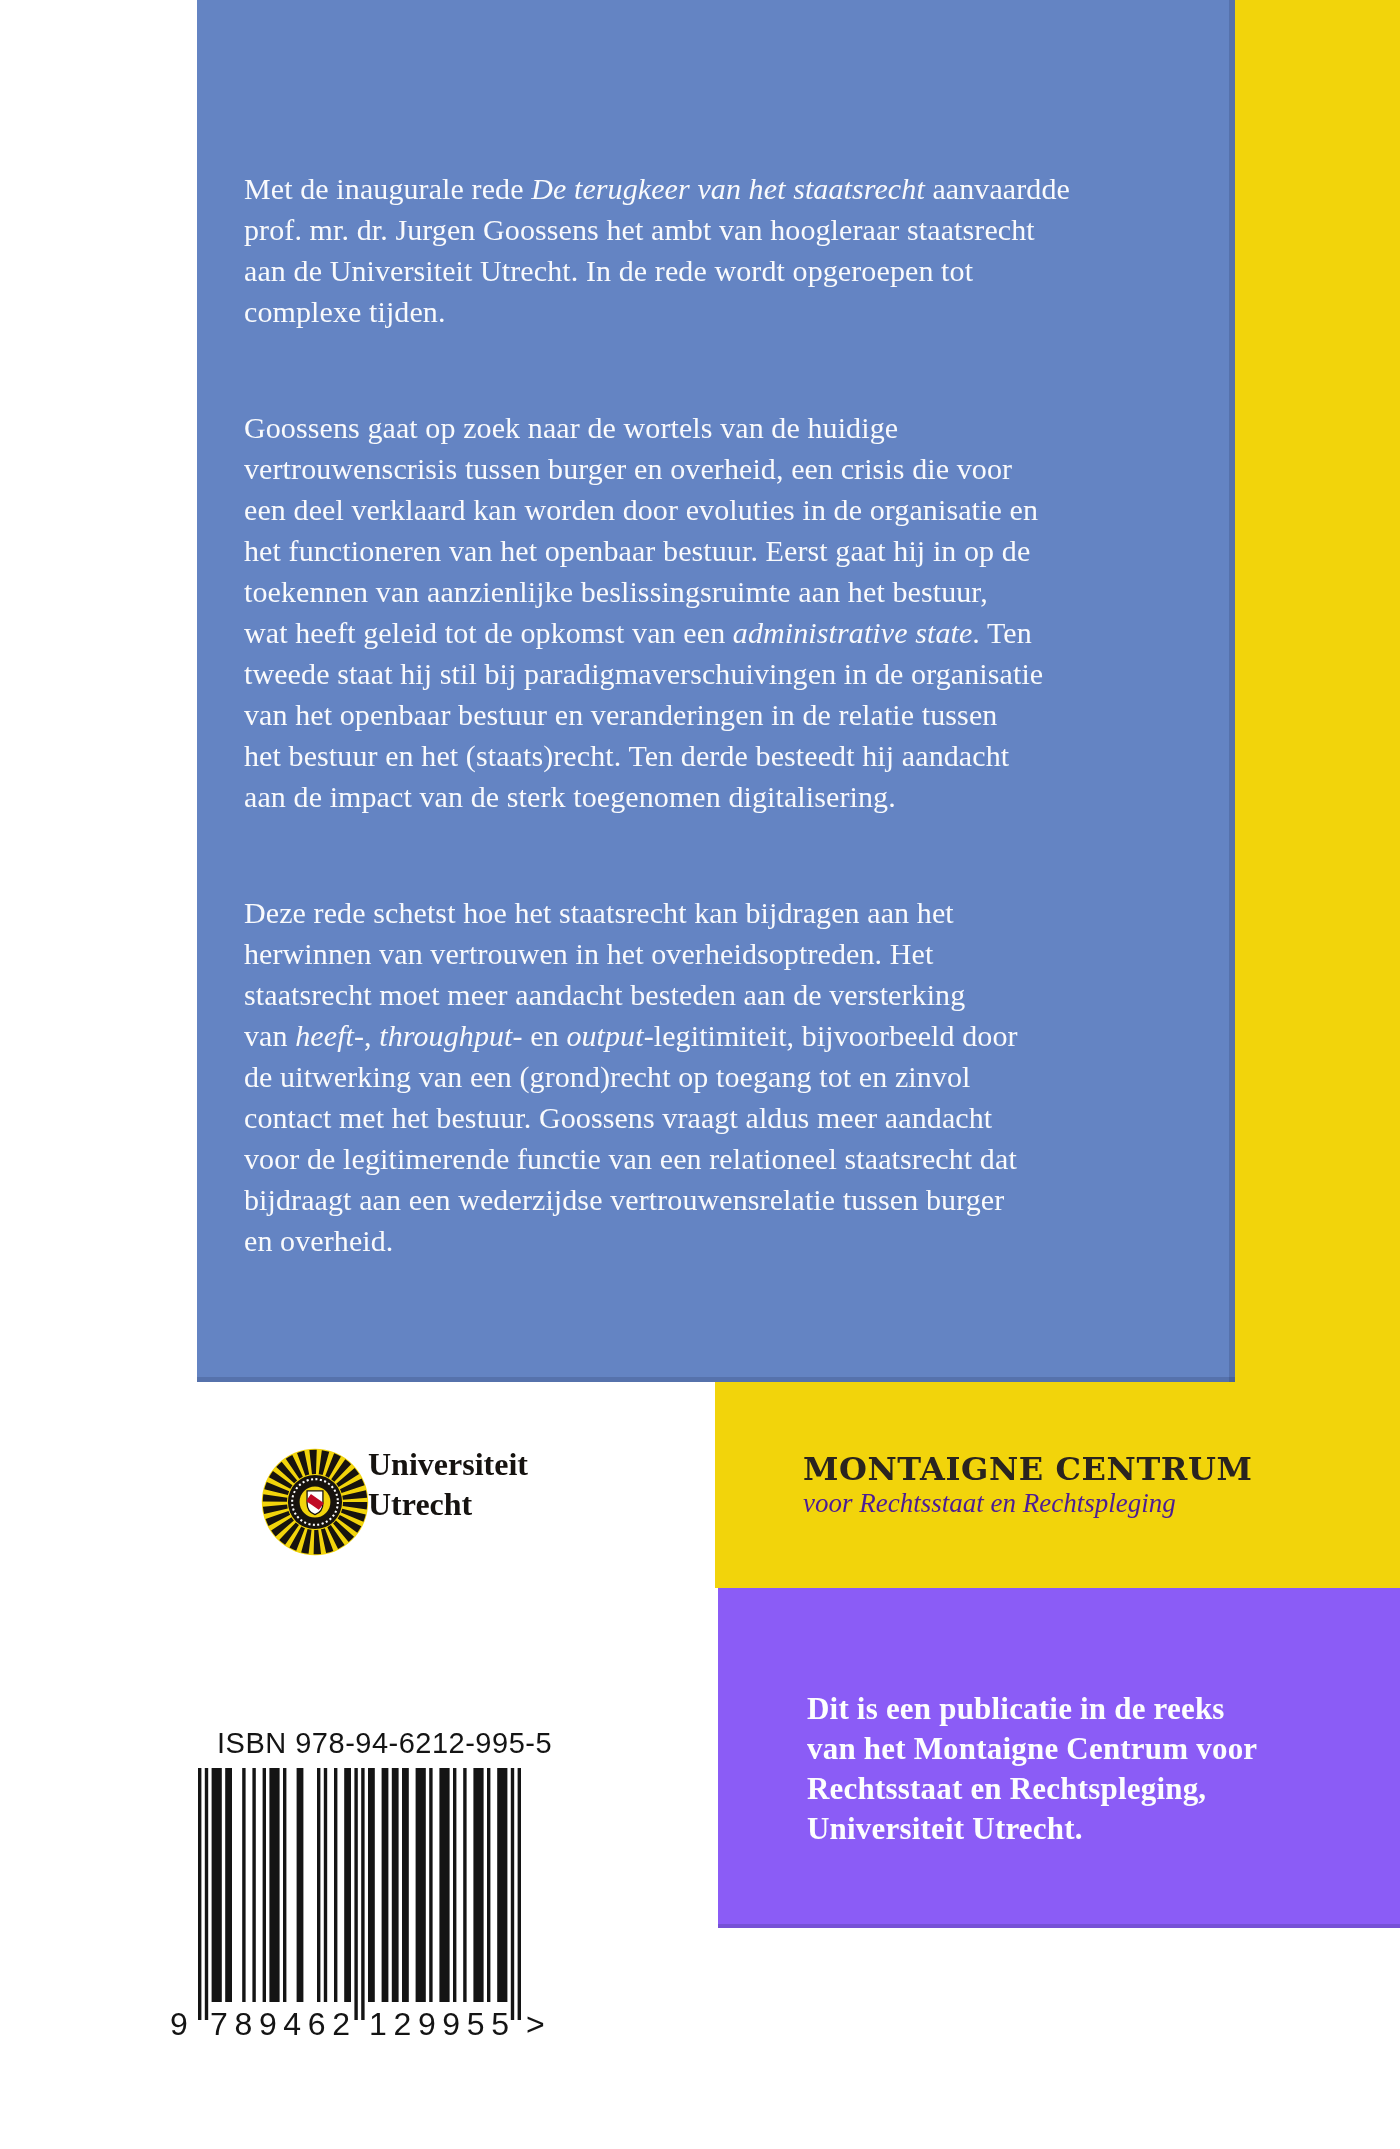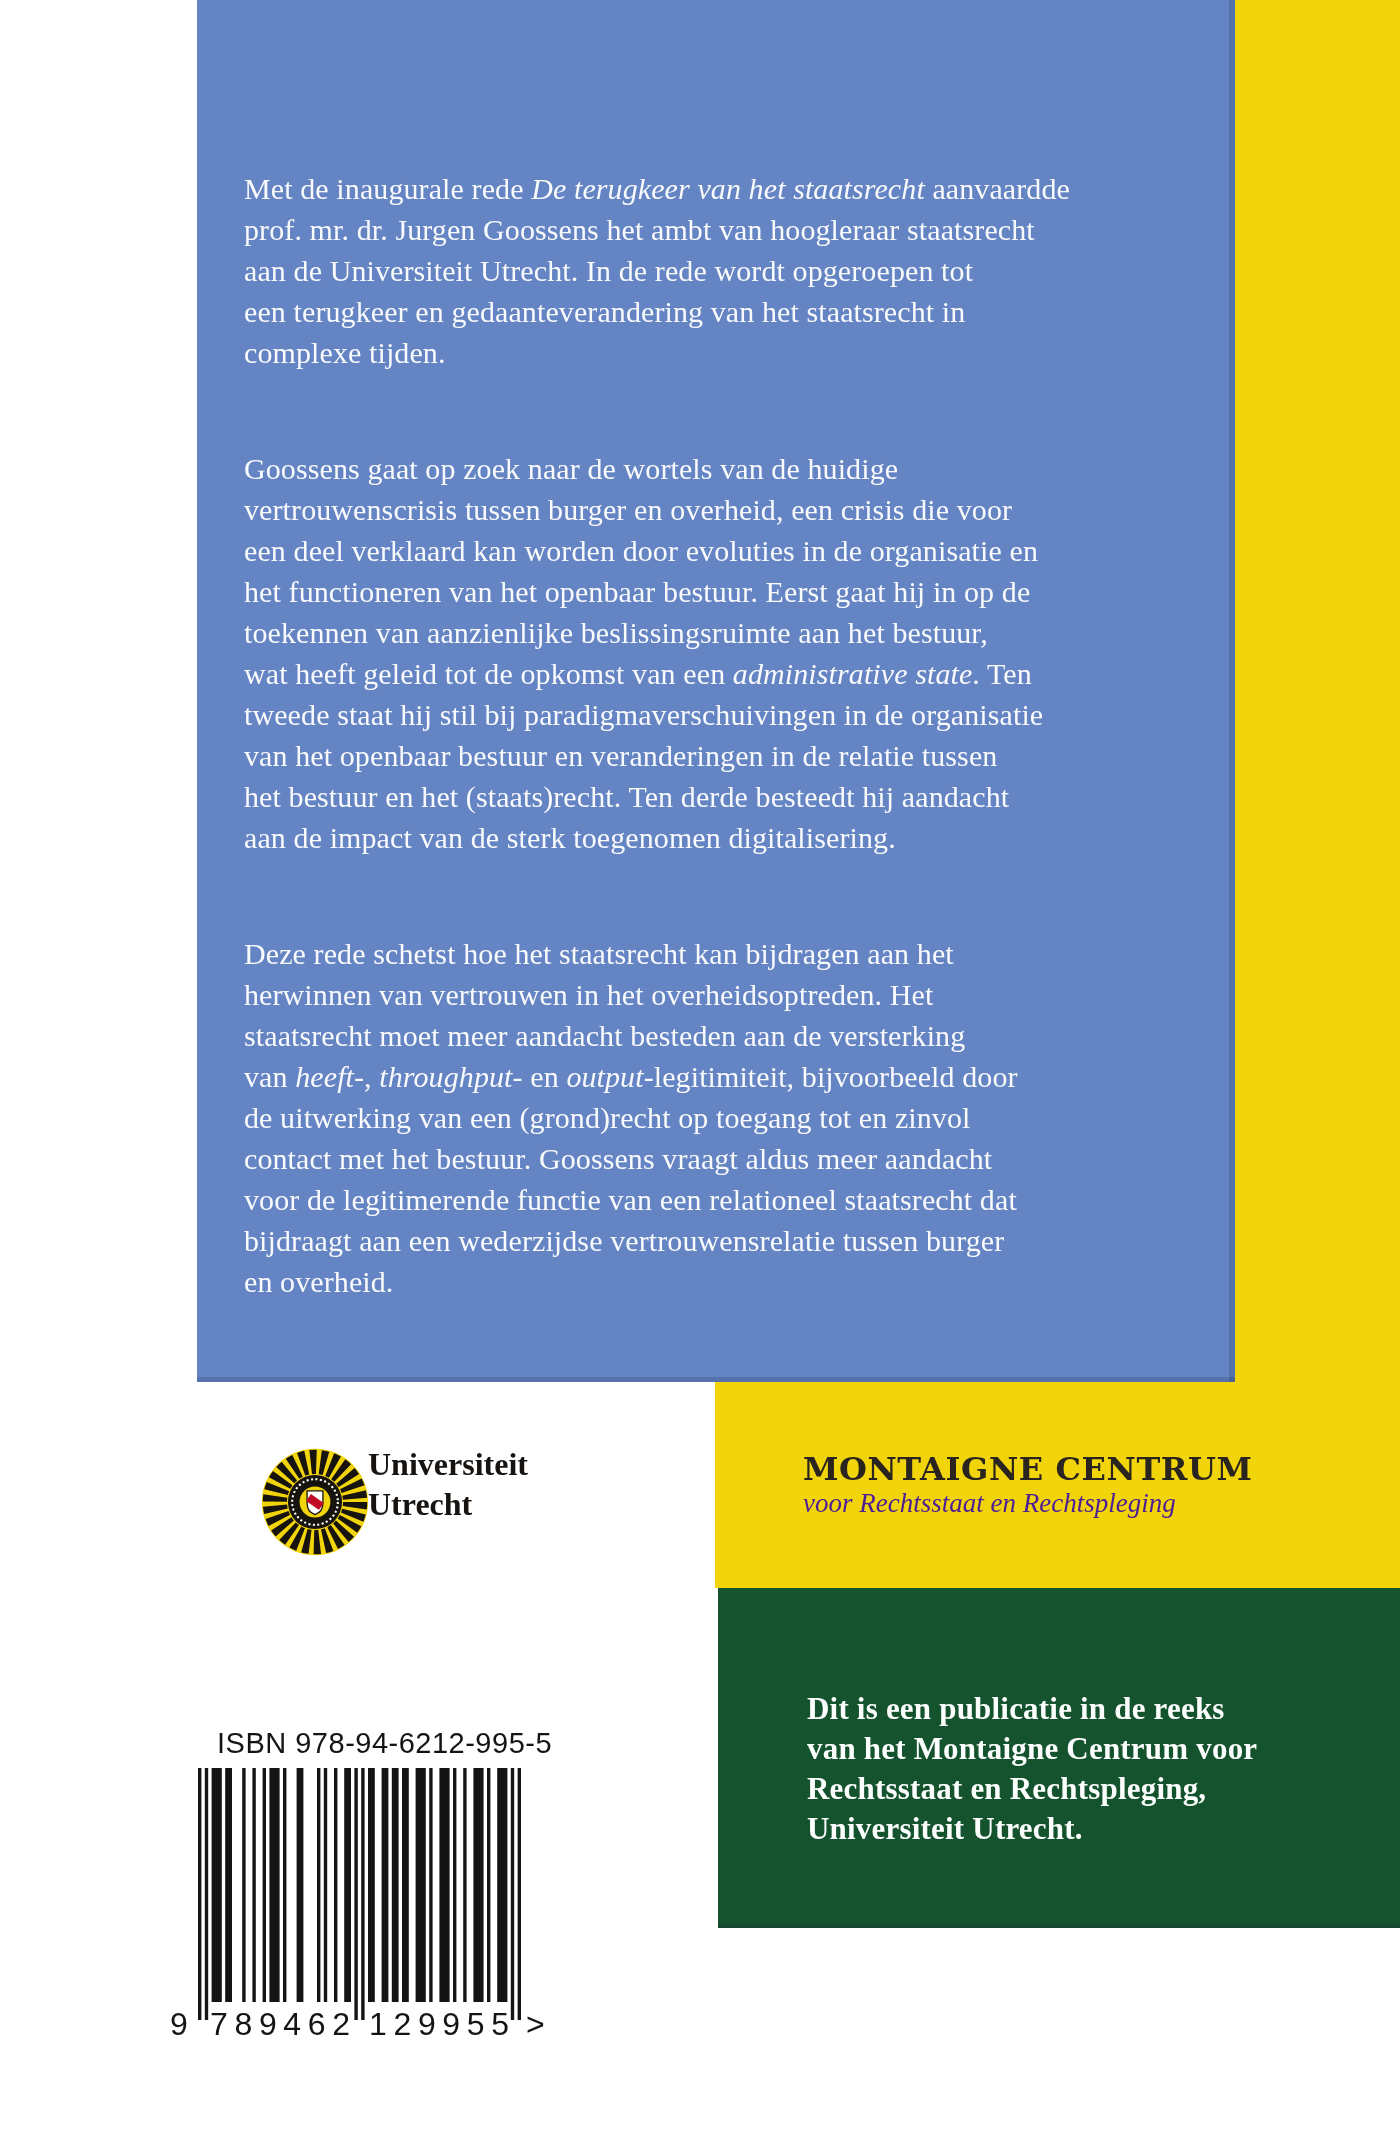--- a/index.html
+++ b/index.html
@@ -50,21 +50,21 @@
   .uu-logo{position:absolute;left:259px;top:1446px;width:300px;height:120px;}
   .uu-sun{position:absolute;left:0;top:0;}
   .uu-wordmark{
     position:absolute;left:109px;top:-2px;
     font-weight:bold;font-size:32px;line-height:40px;
     color:#161310;white-space:nowrap;
   }
   
   .pub-box{
     position:absolute;left:718px;top:1588px;width:682px;height:340px;
-    background:#14532d;
+    background:#8b5cf6;
     box-shadow:inset 0 -4px 0 rgba(20,35,70,0.18);
   }
   .pub-text{
     position:absolute;left:89px;top:101px;
     color:#FDFEFE;font-weight:bold;
     font-size:31px;line-height:40px;
     letter-spacing:0.2px;
   }
   
   .isbn-label{
@@ -94,21 +94,20 @@
     <div class="montaigne-title">MONTAIGNE CENTRUM</div>
     <div class="montaigne-subtitle">voor Rechtsstaat en Rechtspleging</div>
   </div>
 
   <div class="blue-panel">
     <div class="body-text" id="body-text">
         <div class="para">
           <div class="tline"><span>Met de inaugurale rede </span><em>De terugkeer van het staatsrecht</em><span> aanvaardde</span></div>
           <div class="tline"><span>prof. mr. dr. Jurgen Goossens het ambt van hoogleraar staatsrecht</span></div>
           <div class="tline"><span>aan de Universiteit Utrecht. In de rede wordt opgeroepen tot</span></div>
-          <div class="tline"><span>een terugkeer en gedaanteverandering van het staatsrecht in</span></div>
           <div class="tline"><span>complexe tijden.</span></div>
         </div>
         <div class="para">
           <div class="tline"><span>Goossens gaat op zoek naar de wortels van de huidige</span></div>
           <div class="tline"><span>vertrouwenscrisis tussen burger en overheid, een crisis die voor</span></div>
           <div class="tline"><span>een deel verklaard kan worden door evoluties in de organisatie en</span></div>
           <div class="tline"><span>het functioneren van het openbaar bestuur. Eerst gaat hij in op de</span></div>
           <div class="tline"><span>toekennen van aanzienlijke beslissingsruimte aan het bestuur,</span></div>
           <div class="tline"><span>wat heeft geleid tot de opkomst van een </span><em>administrative state</em><span>. Ten</span></div>
           <div class="tline"><span>tweede staat hij stil bij paradigmaverschuivingen in de organisatie</span></div>

